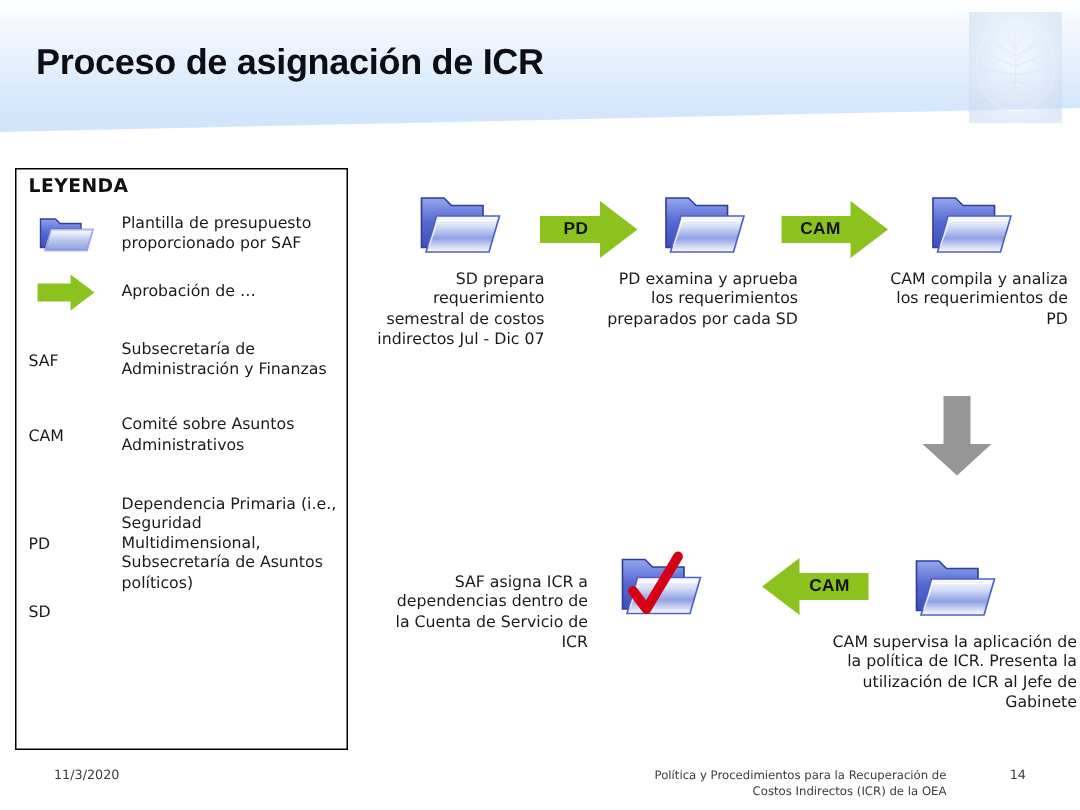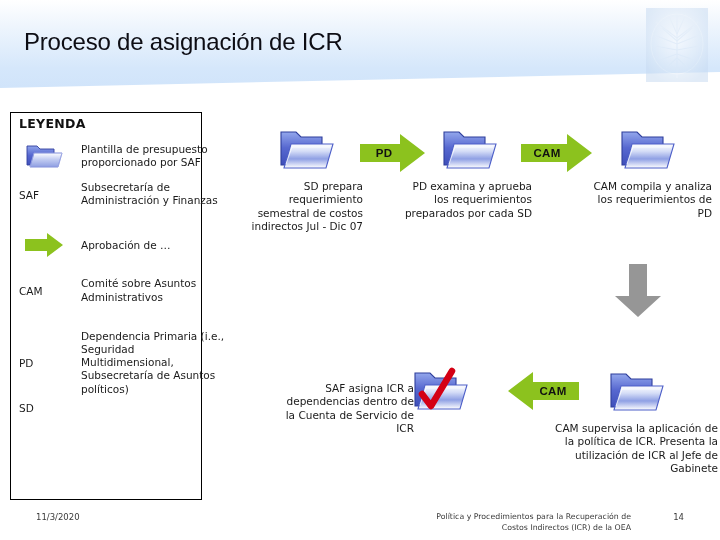--- a/index.html
+++ b/index.html
@@ -23,41 +23,41 @@
     height: 95px;
     background: linear-gradient(to bottom, #ffffff 0%, #eef5fd 28%, #d5e7fb 72%, #cfe3fa 100%);
     clip-path: polygon(0 0, 720px 0, 720px 72px, 0 88px);
     -webkit-clip-path: polygon(0 0, 720px 0, 720px 72px, 0 88px);
   }
   .page-title {
     position: absolute;
     left: 24px;
     top: 28px;
     font-size: 24px;
-    font-weight: normal;
+    font-weight: bold;
     color: #0d0d14;
     letter-spacing: -0.2px;
     font-family: "Liberation Sans", sans-serif;
     white-space: nowrap;
   }
   .oea-emblem {
     position: absolute;
     right: 12px;
     top: 8px;
     width: 62px;
     height: 74px;
     opacity: 0.55;
   }
 
   
   .legend-box {
     position: absolute;
     left: 10px;
     top: 112px;
-    width: 192px;
+    width: 222px;
     height: 388px;
     border: 1.4px solid #000000;
     background: #ffffff;
     box-sizing: border-box;
   }
   .legend-title {
     position: absolute;
     left: 8px;
     top: 3px;
     font-size: 12.5px;
@@ -218,34 +218,34 @@
             </defs>
             <path d="M4 28 L4 9 L14 9 L17 12 L31 12 L31 28 Z" fill="url(#lf1)" stroke="#31409e" stroke-width="0.9"></path>
             <path d="M7 30 L11 16 L39 16 L35 30 Z" fill="url(#lf2)" stroke="#5566cf" stroke-width="0.9"></path>
             <path d="M7 30 L11 16 L39 16 L35 30 Z" fill="none" stroke="#ffffff" stroke-width="0.5" opacity="0.7"></path>
           </svg>
         </span>
       </div>
       <div class="legend-desc">Plantilla de presupuesto proporcionado por SAF</div>
     </div>
 
-    <div class="legend-row lr-saf">
-      <div class="legend-key">SAF</div>
-      <div class="legend-desc">Subsecretaría de Administración y Finanzas</div>
-    </div>
-
     <div class="legend-row lr-arrow">
       <div class="legend-key-icon">
         <span>
           <svg width="44" height="28" viewBox="0 0 44 28">
             <path d="M2 8 L24 8 L24 2 L40 14 L24 26 L24 20 L2 20 Z" fill="#8cc21e"></path>
           </svg>
         </span>
       </div>
       <div class="legend-desc">Aprobación de …</div>
+    </div>
+
+    <div class="legend-row lr-saf">
+      <div class="legend-key">SAF</div>
+      <div class="legend-desc">Subsecretaría de Administración y Finanzas</div>
     </div>
 
     <div class="legend-row lr-cam">
       <div class="legend-key">CAM</div>
       <div class="legend-desc">Comité sobre Asuntos Administrativos</div>
     </div>
 
     <div class="legend-row lr-pd">
       <div class="legend-key">PD</div>
       <div class="legend-desc">Dependencia Primaria (i.e., Seguridad Multidimensional, Subsecretaría de Asuntos políticos)</div>
@@ -323,21 +323,21 @@
   </div>
   <div class="flow-caption">CAM compila y analiza los requerimientos de PD</div>
 </div>
 
 <div style="position:absolute; left:607px; top:262px;">
   <svg width="62" height="58" viewBox="0 0 62 58">
     <path d="M22 2 L40 2 L40 34 L54 34 L31 55 L8 34 L22 34 Z" fill="#969696"></path>
   </svg>
 </div>
 
-<div class="flow-node" style="left:252px; top:382px; width:140px;margin-left:22px;">
+<div class="flow-node" style="left:252px; top:382px; width:140px;">
   <div class="flow-caption">SAF asigna ICR a dependencias dentro de la Cuenta de Servicio de ICR</div>
 </div>
 
 <div style="position:absolute; left:408px; top:362px;">
   <span>
     <svg width="66" height="58" viewBox="0 0 66 58">
       <path d="M7 44 L7 11 L22 11 L27 16 L48 16 L48 44 Z" fill="url(#f1a)" stroke="#2f3e9c" stroke-width="1.1"></path>
       <path d="M10 47 L17 23 L59 23 L52 47 Z" fill="url(#f1b)" stroke="#4d5fc8" stroke-width="1.1"></path>
       <path d="M12 43 L18 26 L56 26" fill="none" stroke="#ffffff" stroke-width="0.9" opacity="0.8"></path>
       <path d="M14 32 L23 44 L44 9" fill="none" stroke="#d40014" stroke-width="6.5" stroke-linecap="round" stroke-linejoin="round"></path>

